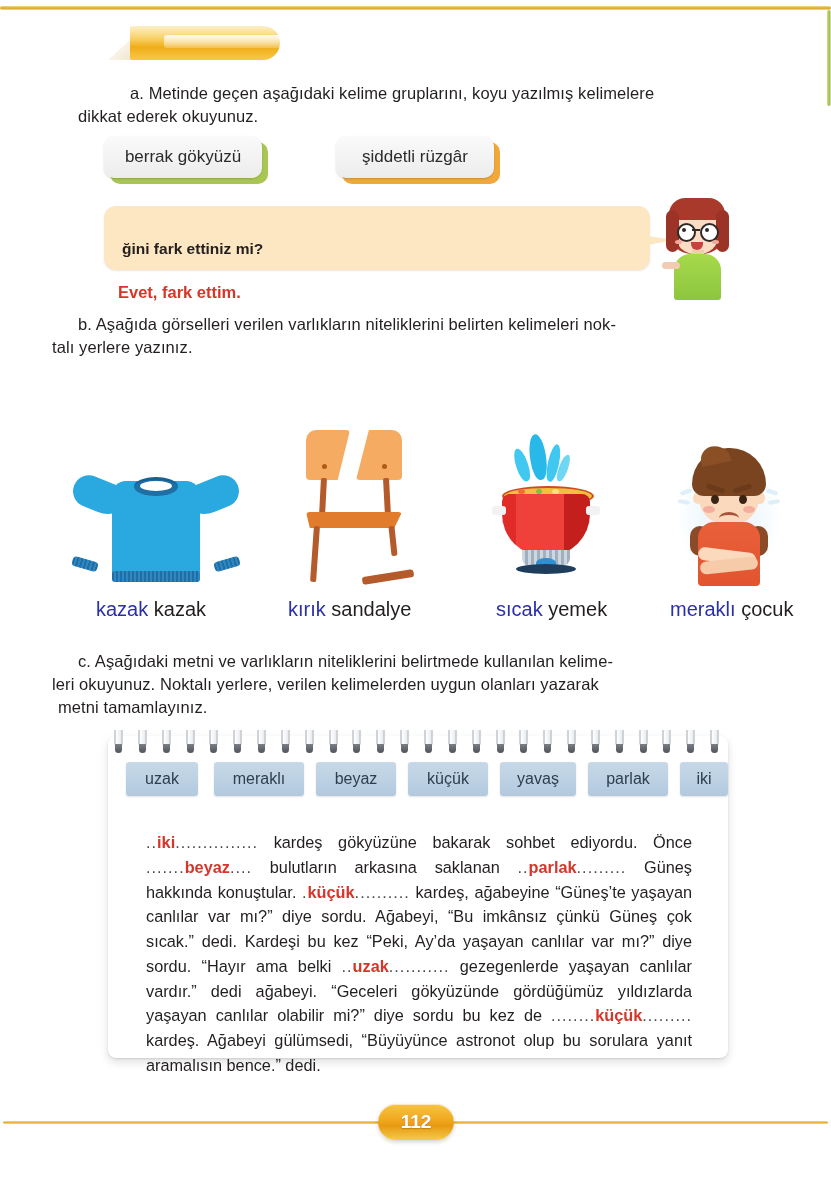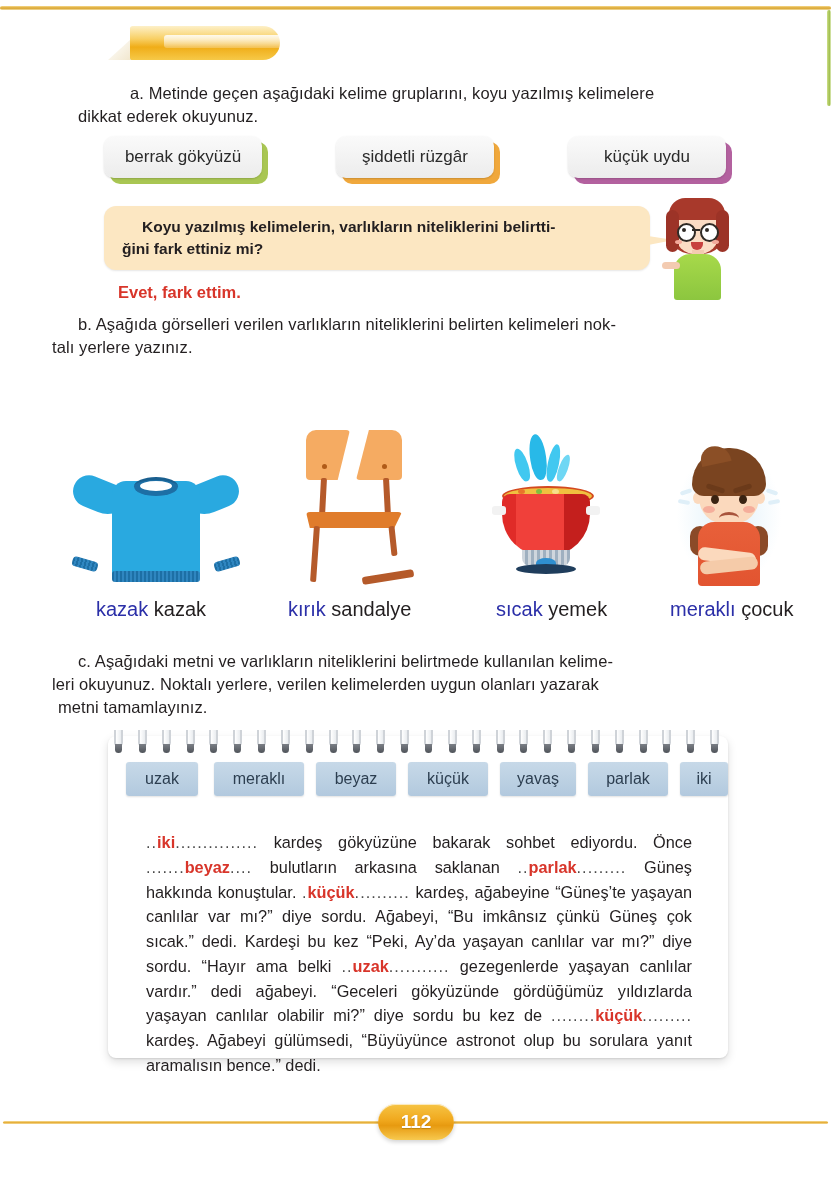--- a/index.html
+++ b/index.html
@@ -507,29 +507,25 @@
 
 <div class="chip-row">
   <div class="wgroup wg-green" style="left:104px; top:0; width:158px;">
     <div class="shadow"></div>
     <div class="face">berrak gökyüzü</div>
   </div>
   <div class="wgroup wg-orange" style="left:336px; top:0; width:158px;">
     <div class="shadow"></div>
     <div class="face">şiddetli rüzgâr</div>
   </div>
-  <div class="wgroup wg-purple" style="left:568px; top:0; width:158px;">
-    <div class="shadow"></div>
-    <div class="face">küçük uydu</div>
-  </div>
 </div>
 
 <div class="bubble">
   <div class="bubble-text">
-    <span class="ind">Koyu yazılmış kelimelerin, varlıkların niteliklerini belirtti-</span><br>
+    <br>
     <span>ğini fark ettiniz mi?</span>
   </div>
 </div>
 <div class="bubble-tail"></div>
 
 <div class="girl">
   <div class="hair-back"></div>
   <div class="face"></div>
   <div class="fringe"></div>
   <div class="side-l"></div>

